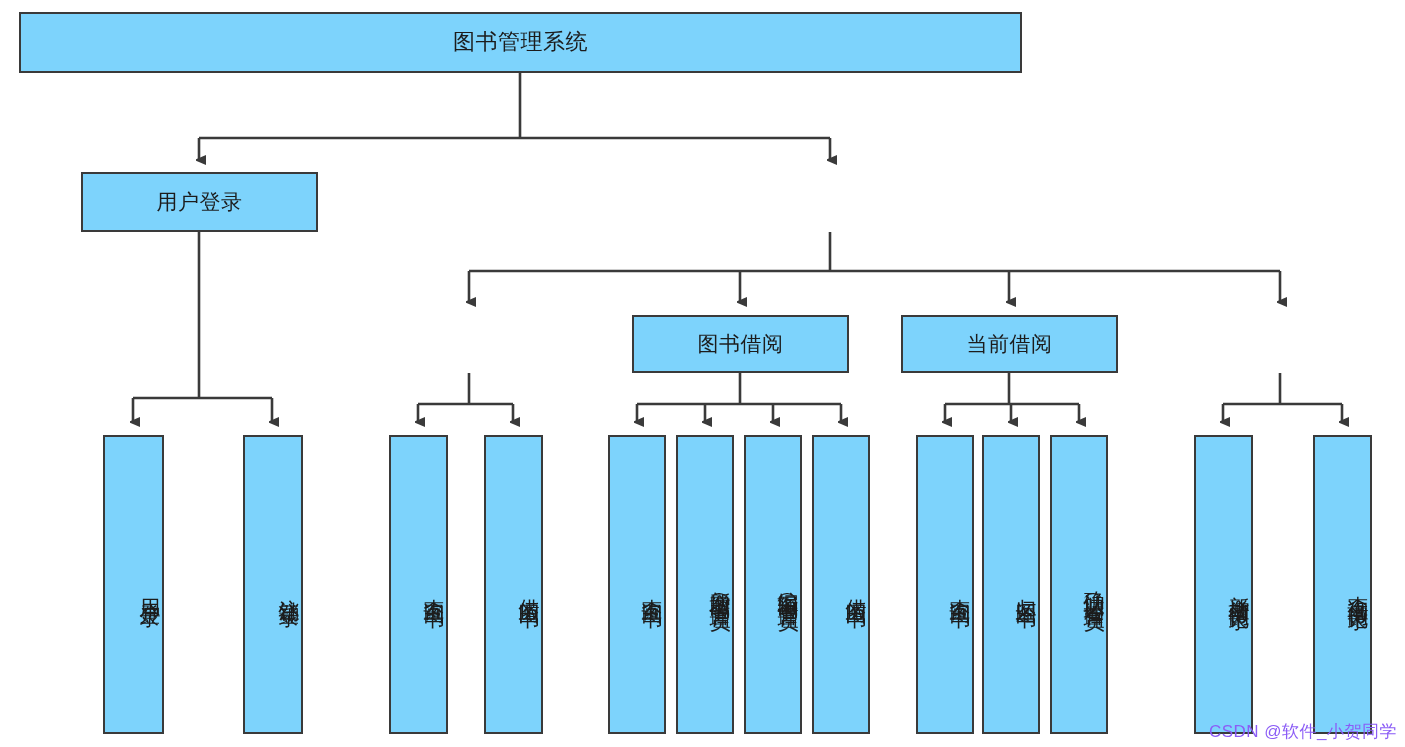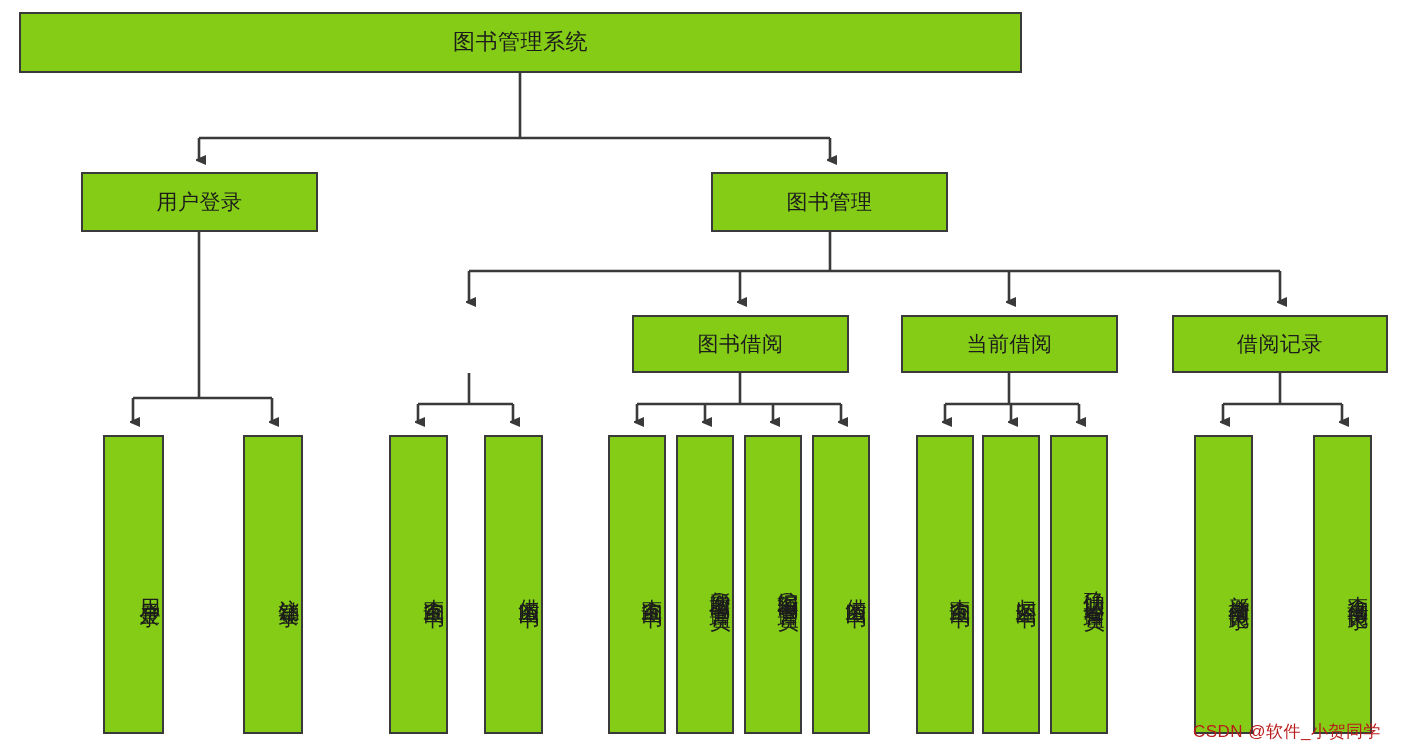--- a/index.html
+++ b/index.html
@@ -24,21 +24,21 @@
     left: 0;
     top: 0;
     width: 1405px;
     height: 747px;
     pointer-events: none;
   }
   .node {
     position: absolute;
     box-sizing: border-box;
     border: 2.5px solid #3a3a3a;
-    background: #84cc16;
+    background: #7dd3fc;
     color: #1c1c1c;
     display: flex;
     align-items: center;
     justify-content: center;
     text-align: center;
     letter-spacing: 0.5px;
   }
   .node.h {
     font-size: 21px;
     line-height: 1.2;
@@ -54,24 +54,24 @@
     justify-content: center;
     padding-top: 6px;
     line-height: 1.18;
     letter-spacing: 3px;
   }
   .node.v.tall {
     align-items: flex-start;
   }
   .watermark {
     position: absolute;
-    right: 24px;
+    right: 8px;
     bottom: 4px;
     font-size: 17px;
-    color: #b91c1c;
+    color: #8b5cf6;
     letter-spacing: 0.5px;
     white-space: nowrap;
     margin-left: 20px;
   }
 </style>
 </head>
 <body>
 
 <div id="canvas">
 
@@ -125,32 +125,26 @@
     </g>
   </svg>
 
   <div class="node h root" style="left:19px; top:12px; width:1003px; height:61px;">
     <span>图书管理系统</span>
   </div>
 
   <div class="node h" style="left:81px; top:172px; width:237px; height:60px;">
     <span>用户登录</span>
   </div>
-  <div class="node h" style="left:711px; top:172px; width:237px; height:60px;">
-    <span>图书管理</span>
-  </div>
 
   <div class="node h" style="left:901px; top:315px; width:217px; height:58px;">
     <span>当前借阅</span>
   </div>
   <div class="node h" style="left:632px; top:315px; width:217px; height:58px;">
     <span>图书借阅</span>
-  </div>
-  <div class="node h" style="left:1172px; top:315px; width:216px; height:58px;">
-    <span>借阅记录</span>
   </div>
 
   <div class="node v" style="left:103px; top:435px; width:61px; height:299px;">
     <span>用户登录</span>
   </div>
   <div class="node v" style="left:243px; top:435px; width:60px; height:299px;">
     <span>注销登录</span>
   </div>
 
   <div class="node v" style="left:389px; top:435px; width:59px; height:299px;">

